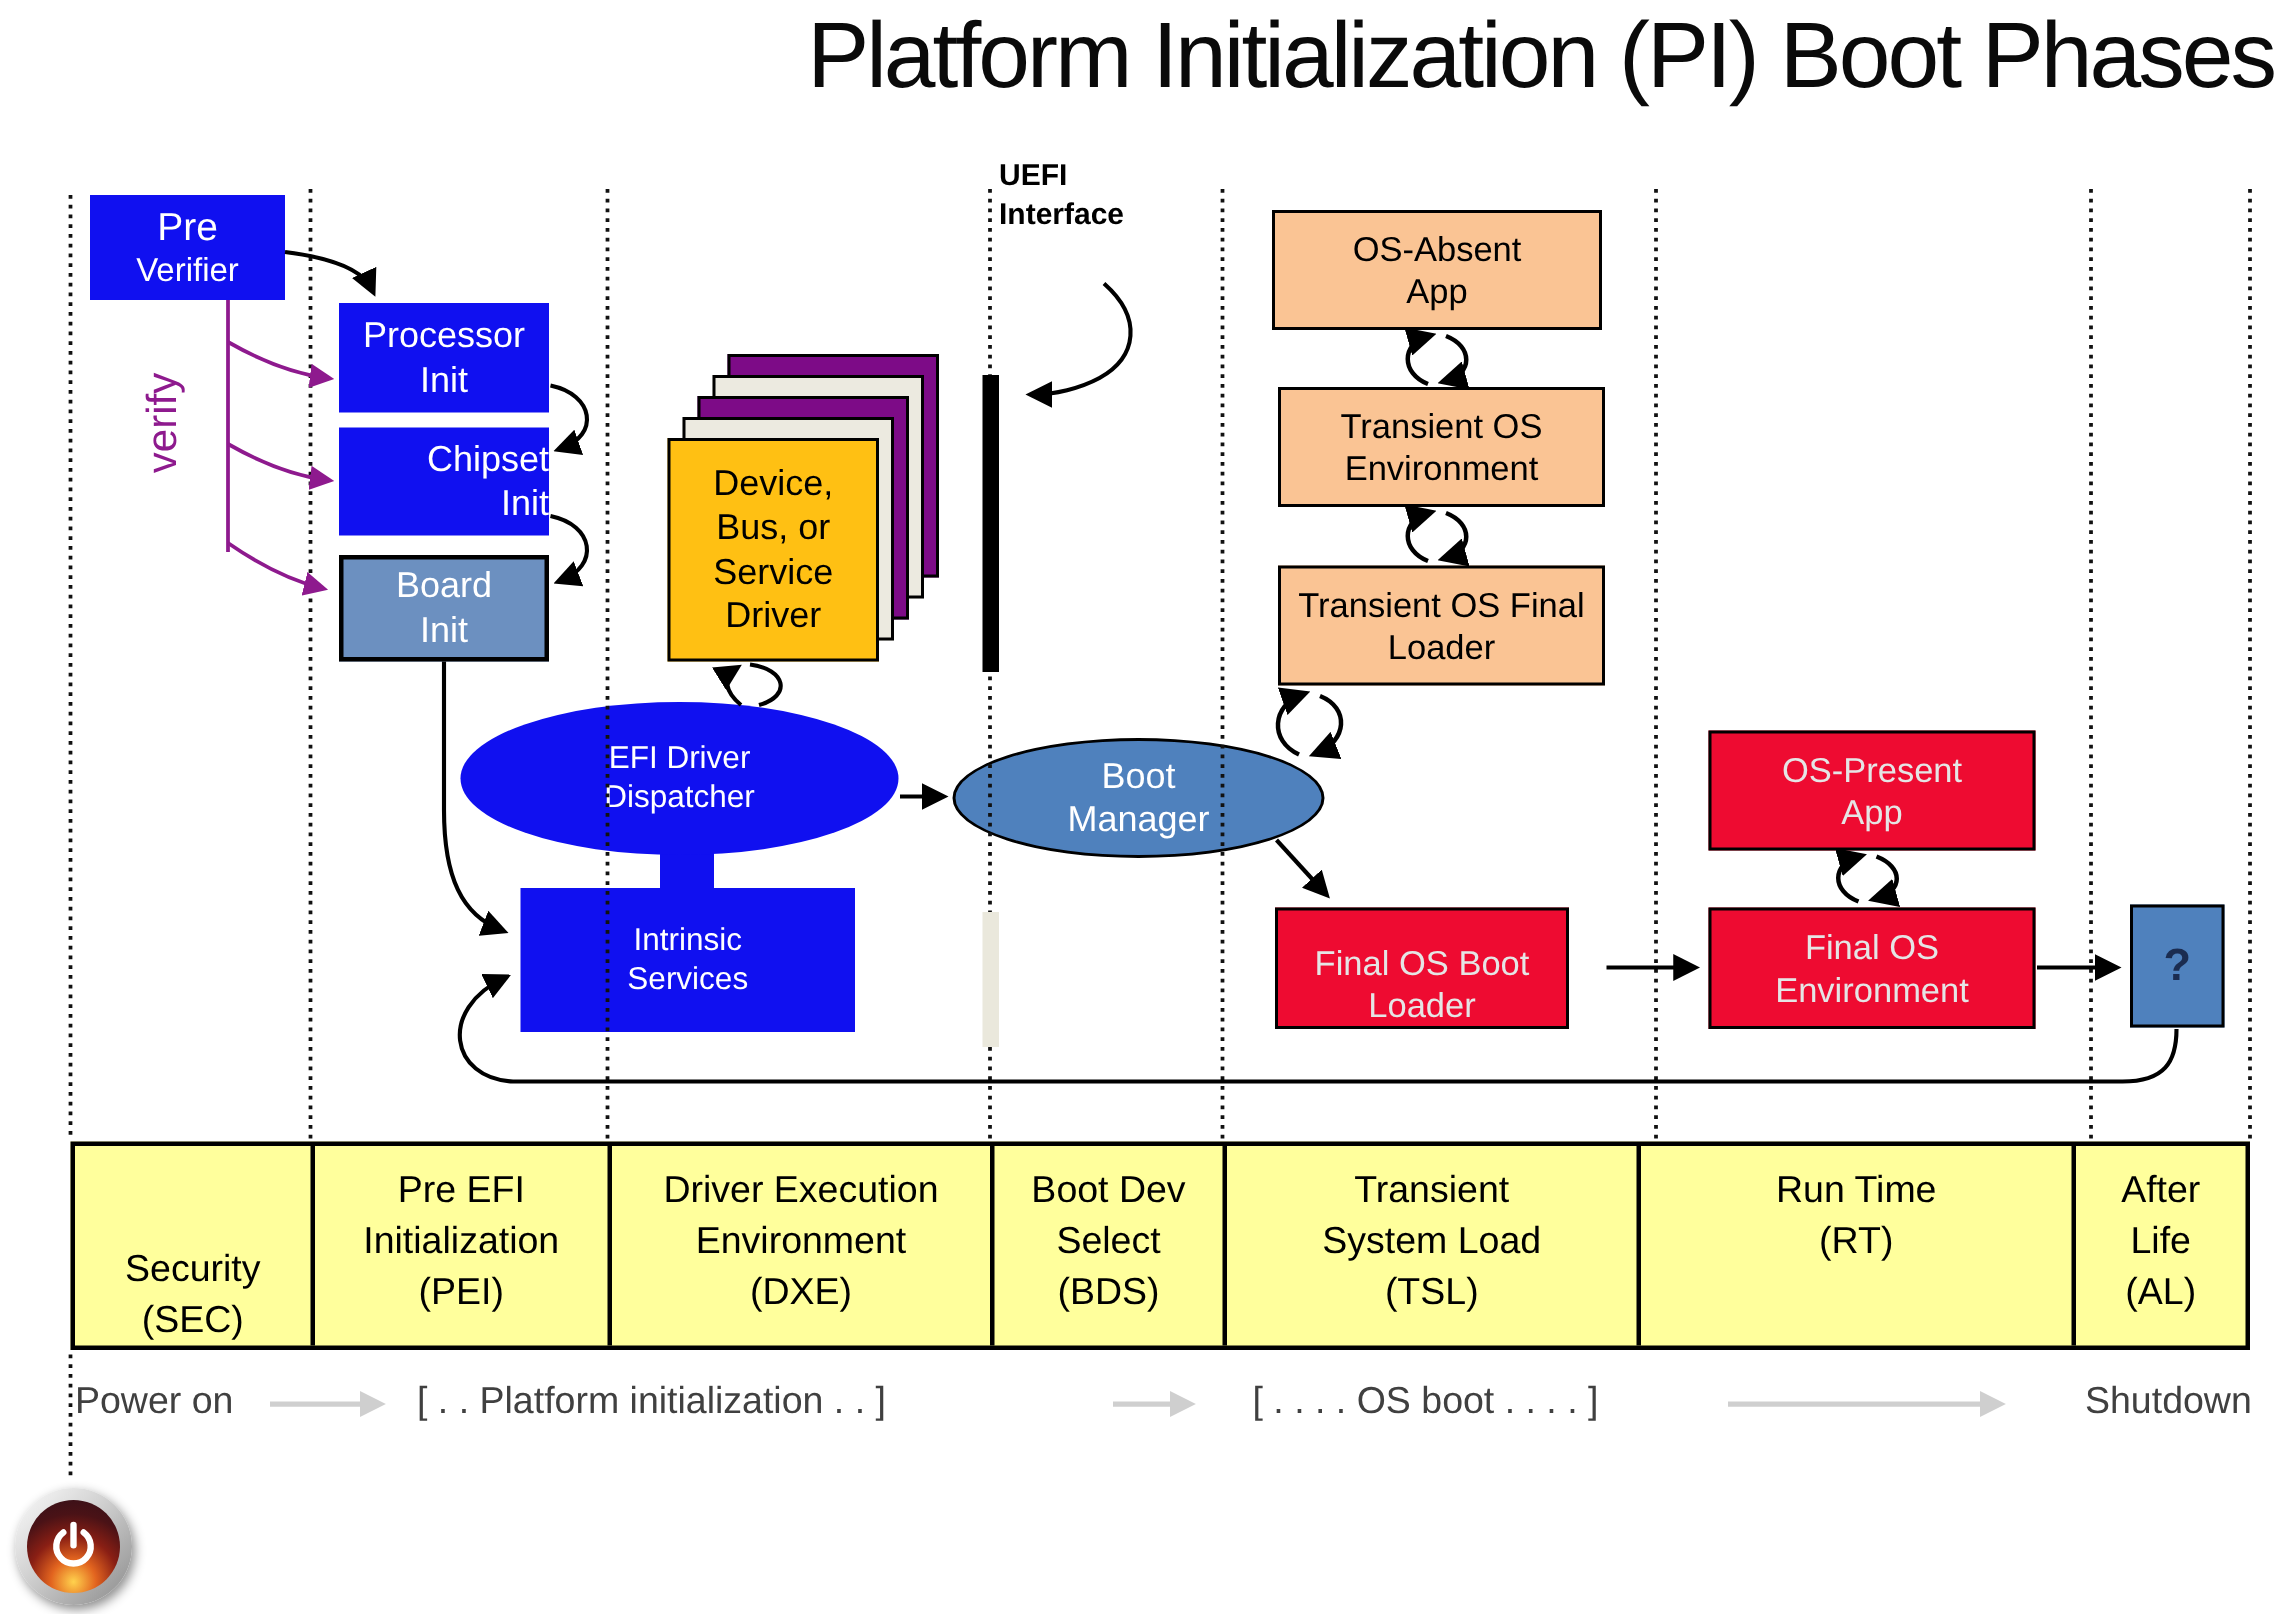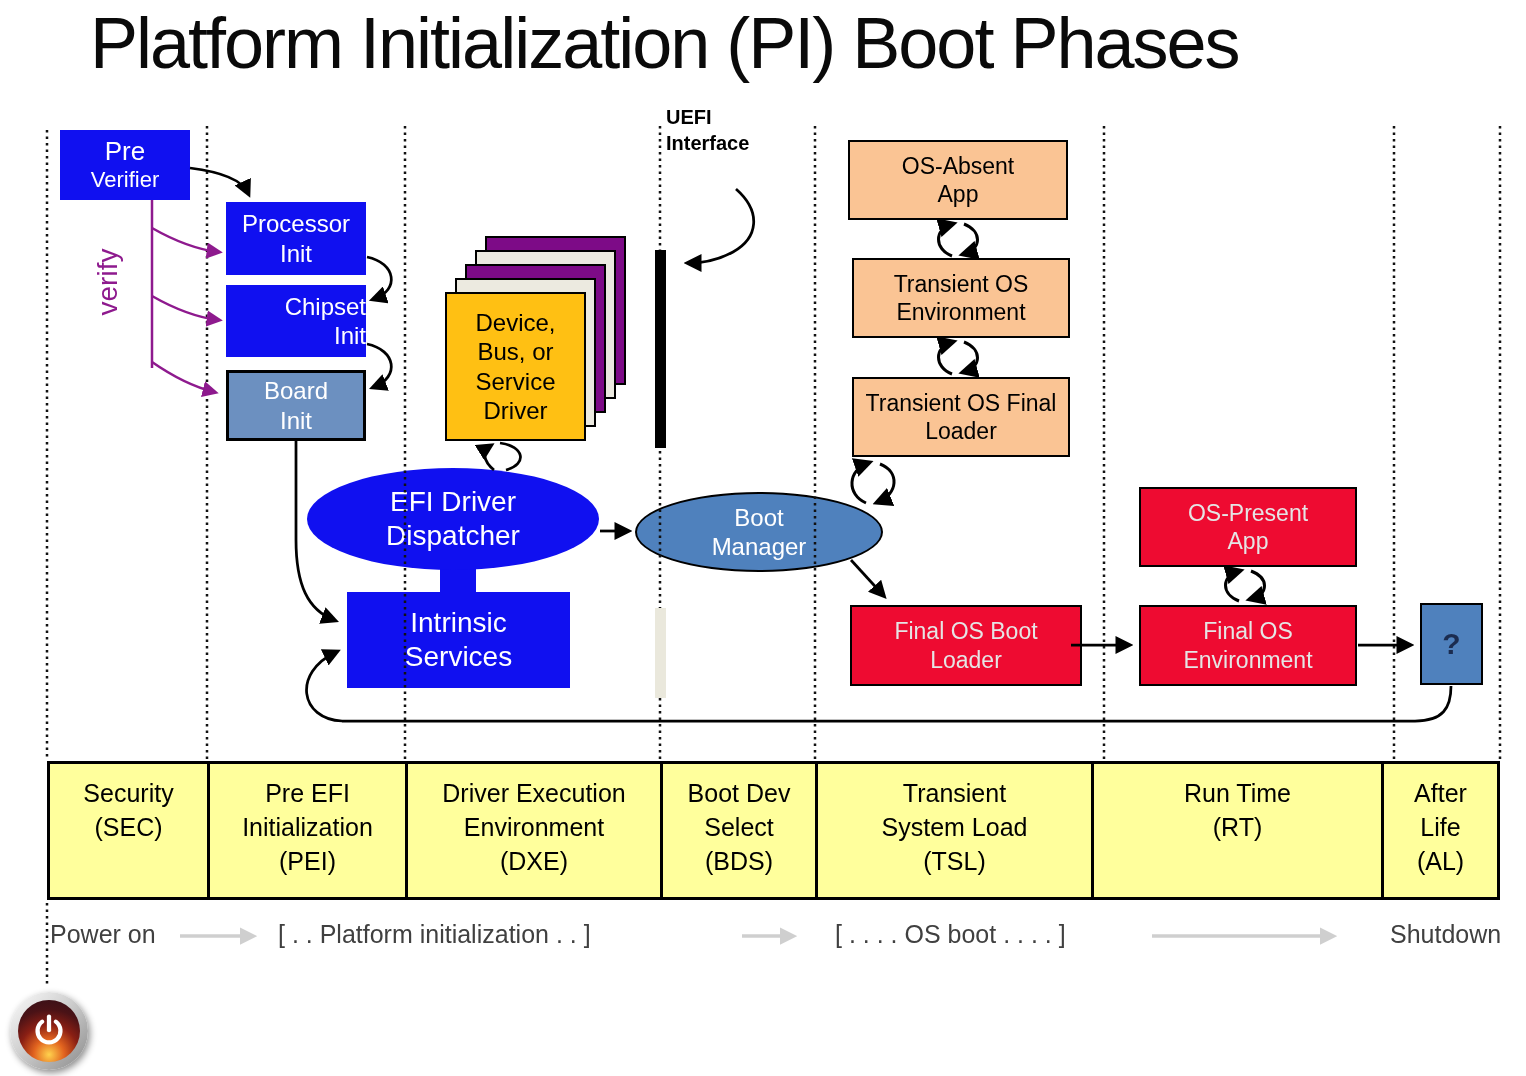--- a/index.html
+++ b/index.html
@@ -1,46 +1,46 @@
 <!DOCTYPE html>
 <html><head>
 <meta charset="utf-8">
 <style>
   html,body{margin:0;padding:0;background:#fff;}
   #stage{position:relative;width:1526px;height:1076px;background:#fff;overflow:hidden;
          font-family:"Liberation Sans",sans-serif;}
-  .title{position:absolute;left:90px;top:2px;width:1426px;text-align:left;
-         font-size:72px;font-weight:400;letter-spacing:-2px;color:#0a0a0a;white-space:nowrap;}
+  .title{position:absolute;left:90px;top:2px;width:1426px;text-align:right;
+         font-size:62px;font-weight:400;letter-spacing:-2px;color:#0a0a0a;white-space:nowrap;}
   .box{position:absolute;display:flex;flex-direction:column;align-items:center;justify-content:center;
        text-align:center;box-sizing:border-box;line-height:1.22;}
   .box span{display:block;}
   .blue{background:#1010F0;color:#fff;}
   .steel-light{background:#6C90C0;color:#fff;border:3px solid #000;}
   .steel{background:#4F81BD;color:#fff;border:2.5px solid #000;}
   .gold{background:#FFC013;color:#000;border:2.5px solid #000;}
   .orange{background:#FAC494;color:#000;border:2.5px solid #000;}
   .red{background:#EE0B31;color:#e5e5e5;border:2.5px solid #000;}
   .sheet{position:absolute;width:141px;height:149px;box-sizing:border-box;border:2.5px solid #000;}
   .sheet.purple{background:#7D0B87;}
   .sheet.cream{background:#ECEAE0;}
   .ellipse{border-radius:50%;}
-  .f26{font-size:28px;} .f24{font-size:24px;} .f23{font-size:23px;}
+  .f26{font-size:21px;} .f24{font-size:24px;} .f23{font-size:23px;}
   .pre-l1{font-size:26px;} .pre-l2{font-size:22px;}
   .verify{position:absolute;left:68px;top:264px;width:84px;height:36px;
           transform:rotate(-90deg);transform-origin:50% 50%;
           color:#8E1A8E;font-size:28px;text-align:center;white-space:nowrap;}
   .uefi-label{position:absolute;left:666px;top:104px;font-size:20px;font-weight:bold;
               color:#000;line-height:26px;}
   .qmark{font-size:30px;font-weight:bold;color:#1b2c50;}
   
   .band{position:absolute;left:47px;top:761px;width:1453px;height:139px;box-sizing:border-box;
         border:3px solid #000;background:#FFFF9C;display:flex;}
   .cell{box-sizing:border-box;border-left:3px solid #000;display:flex;flex-direction:column;
         align-items:center;padding-top:12px;font-size:25px;line-height:34px;color:#000;text-align:center;}
-  .cell:first-child{border-left:none;}
+  .cell:first-child{border-left:none;justify-content:flex-end;}
   .c-sec{width:157px;} .c-pei{width:198px;} .c-dxe{width:255px;} .c-bds{width:155px;}
   .c-tsl{width:276px;} .c-rt{width:290px;} .c-al{flex:1;}
   
   .tl{position:absolute;top:920px;font-size:25px;color:#404040;white-space:nowrap;}
   
   .power-btn{position:absolute;left:10px;top:992px;width:78px;height:78px;border-radius:50%;
              background:linear-gradient(135deg,#fdfdfd 0%,#cfcfcf 45%,#8a8a8a 100%);
              box-shadow:2px 3px 7px rgba(0,0,0,.45);display:flex;align-items:center;justify-content:center;}
   .power-core{width:62px;height:62px;border-radius:50%;
               background:radial-gradient(circle at 50% 88%,#ffd24d 0%,#e2641f 24%,#8a1f14 48%,#4a1216 72%,#321019 100%);
@@ -110,21 +110,21 @@
   </div>
   <div class="box orange f23" style="left:852px;top:258px;width:218px;height:80px;">
     <span>Transient OS</span>
     <span>Environment</span>
   </div>
   <div class="box orange f23" style="left:852px;top:377px;width:218px;height:80px;">
     <span>Transient OS Final</span>
     <span>Loader</span>
   </div>
 
-  <div class="box red f23" style="left:850px;top:605px;width:232px;height:81px;">
+  <div class="box red f23" style="left:850px;top:605px;width:196px;height:81px;justify-content:flex-end;">
     <span>Final OS Boot</span>
     <span>Loader</span>
   </div>
   <div class="box red f23" style="left:1139px;top:487px;width:218px;height:80px;">
     <span>OS-Present</span>
     <span>App</span>
   </div>
   <div class="box red f23" style="left:1139px;top:605px;width:218px;height:81px;">
     <span>Final OS</span>
     <span>Environment</span>

